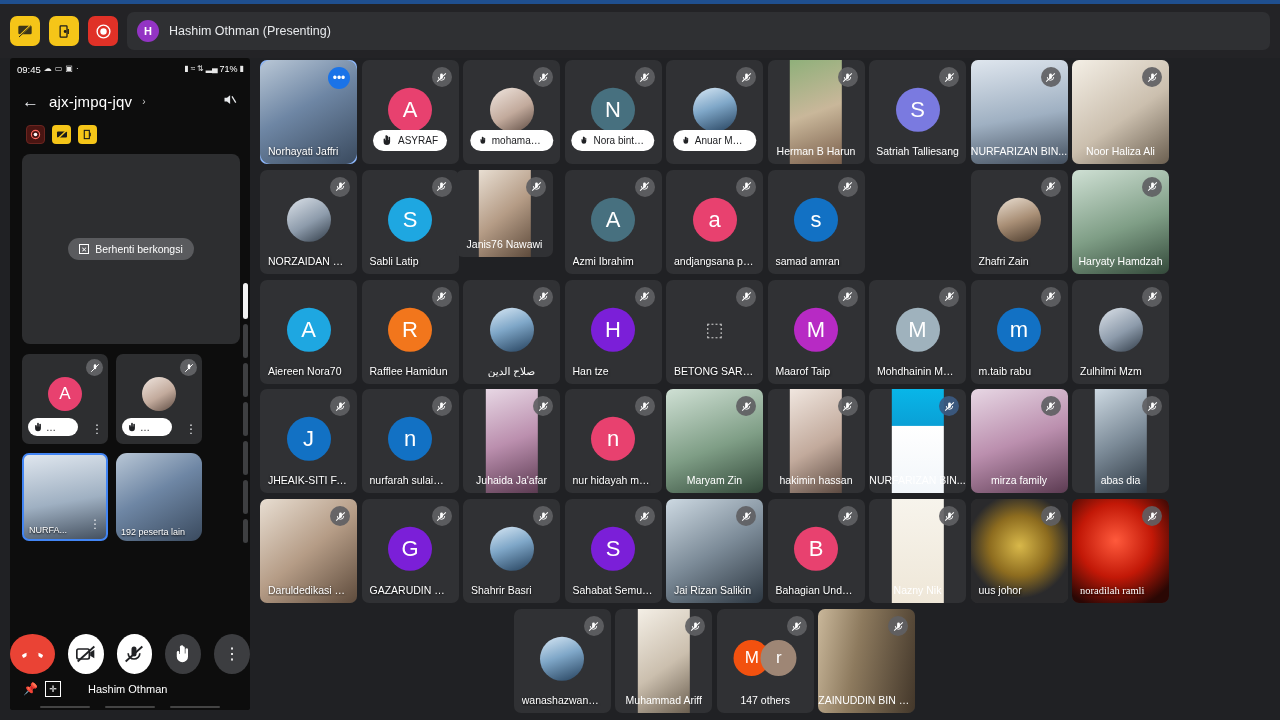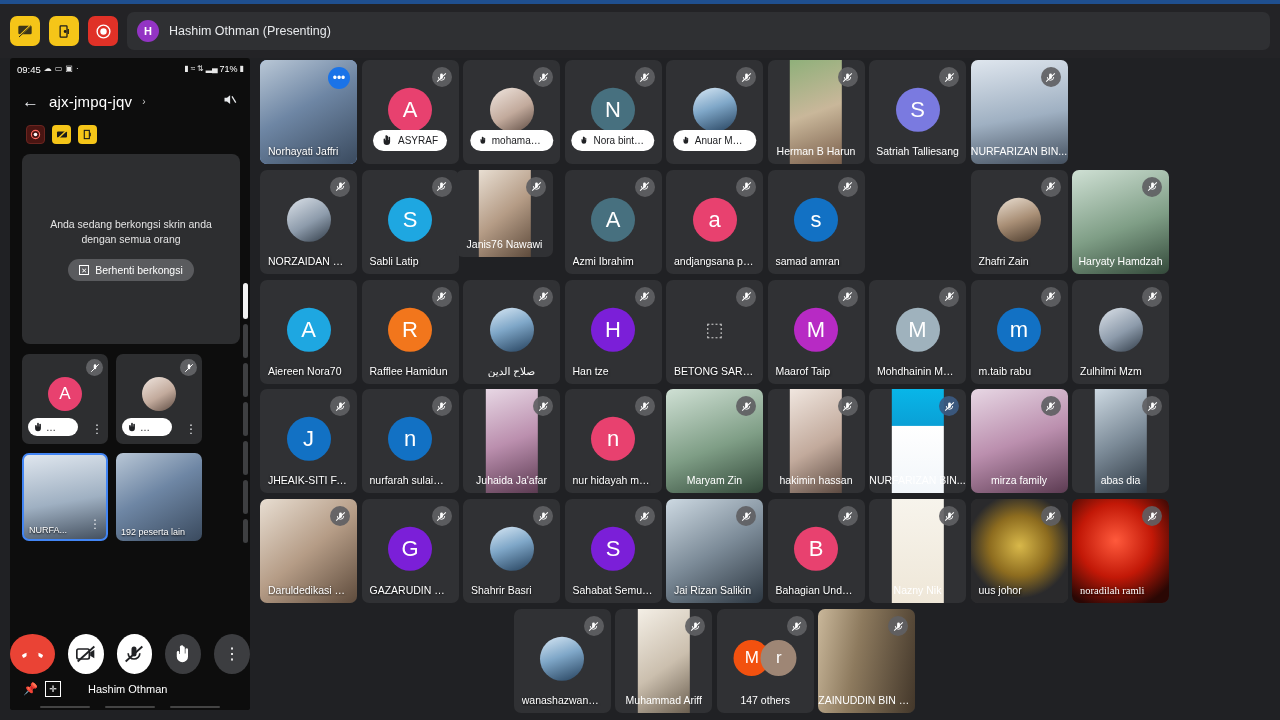--- a/index.html
+++ b/index.html
@@ -106,21 +106,21 @@
     text-align:center; white-space:nowrap; overflow:hidden; text-overflow:ellipsis; z-index:3;}
   .tile .pill{ position:absolute; left:50%; transform:translateX(-50%); bottom:13px; background:#fff;
     border-radius:12px; height:21px; display:flex; align-items:center; gap:5px; padding:0 9px;
     max-width:86%; z-index:3;}
   .tile .pill span.t{ color:#202124; font-size:10px; white-space:nowrap; overflow:hidden;
     text-overflow:ellipsis;}
   .vid{ position:absolute; inset:0; }
   .vid.narrow{ left:50%; transform:translateX(-50%); width:54%; right:auto; }
 
   
-  .g1{background:linear-gradient(150deg,#b9c7d6 0%,#6e86a4 45%,#3a4a5e 100%);}
+  .g1{background:linear-gradient(150deg,#b9c7d6 0%,#6e86a4 45%,#3a4a5e 100%);border-radius:11px;}
   .g2{background:linear-gradient(160deg,#8fb07a 0%,#c9b79a 50%,#7a5f4c 100%);}
   .g3{background:linear-gradient(170deg,#dfe6ee 0%,#9fb0c2 55%,#44505f 100%);}
   .g4{background:linear-gradient(140deg,#e8ded2 0%,#b59c86 50%,#5e4b3c 100%);}
   .g5{background:linear-gradient(160deg,#cfe0d4 0%,#7f9e86 55%,#33493a 100%);}
   .g6{background:linear-gradient(150deg,#f0e6df 0%,#c2aa9c 55%,#5c4a41 100%);}
   .g7{background:linear-gradient(160deg,#e7d7e4 0%,#bb8fae 50%,#5c3b52 100%);}
   .g8{background:linear-gradient(150deg,#dde3ea 0%,#8d9bab 55%,#2f3a46 100%);}
   .g9{background:linear-gradient(160deg,#d8e8f5 0%,#7fa7c8 45%,#24405c 100%);}
   .g10{background:linear-gradient(145deg,#f4efe6 0%,#cbbfae 55%,#6b5f50 100%);}
   .g11{background:linear-gradient(150deg,#cdd9e2 0%,#7c8b98 50%,#2c3640 100%);}
@@ -212,21 +212,20 @@
       </div>
       <div class="chip yellow">
         <svg width="11" height="11" viewBox="0 0 24 24" fill="none" stroke="#1a1a1a" stroke-width="2.4">
             <rect x="5" y="3" width="11" height="18"></rect>
             <path d="M18 8v8"></path>
           </svg>
       </div>
     </div>
 
     <div class="sharecard">
-      <div class="sharetext">Anda sedang berkongsi skrin anda dengan semua orang</div>
       <div class="stopbtn">
         <span class="stopbox">✕</span>
         <span>Berhenti berkongsi</span>
       </div>
     </div>
 
     <div class="minirow">
       <div class="minitile">
         <div class="mt-mute">
           <svg width="10" height="10" viewBox="0 0 24 24" fill="#fff">
@@ -420,20 +419,31 @@
         <div class="vid g3"></div>
         <div class="mute">
           <svg width="11" height="11" viewBox="0 0 24 24" fill="#fff">
             <path d="M12 3a3 3 0 0 1 3 3v6a3 3 0 0 1-6 0V6a3 3 0 0 1 3-3z"></path>
             <path d="M5 11a7 7 0 0 0 14 0" fill="none" stroke="#fff" stroke-width="2"></path>
             <line x1="2.5" y1="21" x2="21.5" y2="3" stroke="#fff" stroke-width="2.3"></line>
           </svg>
         </div>
         <div class="nmc">NURFARIZAN BIN...</div>
       </div>
+      <div class="tile" style="left: 814px; top: 2px; width: 97px; height: 104px;">
+        <div class="vid g10"></div>
+        <div class="mute">
+          <svg width="11" height="11" viewBox="0 0 24 24" fill="#fff">
+            <path d="M12 3a3 3 0 0 1 3 3v6a3 3 0 0 1-6 0V6a3 3 0 0 1 3-3z"></path>
+            <path d="M5 11a7 7 0 0 0 14 0" fill="none" stroke="#fff" stroke-width="2"></path>
+            <line x1="2.5" y1="21" x2="21.5" y2="3" stroke="#fff" stroke-width="2.3"></line>
+          </svg>
+        </div>
+        <div class="nmc">Noor Haliza Ali</div>
+      </div>
       <div class="tile" style="left: 2px; top: 111.8px; width: 97px; height: 104px;">
         <div class="mute">
           <svg width="11" height="11" viewBox="0 0 24 24" fill="#fff">
             <path d="M12 3a3 3 0 0 1 3 3v6a3 3 0 0 1-6 0V6a3 3 0 0 1 3-3z"></path>
             <path d="M5 11a7 7 0 0 0 14 0" fill="none" stroke="#fff" stroke-width="2"></path>
             <line x1="2.5" y1="21" x2="21.5" y2="3" stroke="#fff" stroke-width="2.3"></line>
           </svg>
         </div>
         <div class="av img g8"></div>
         <div class="nm">NORZAIDAN BIN ...</div>

